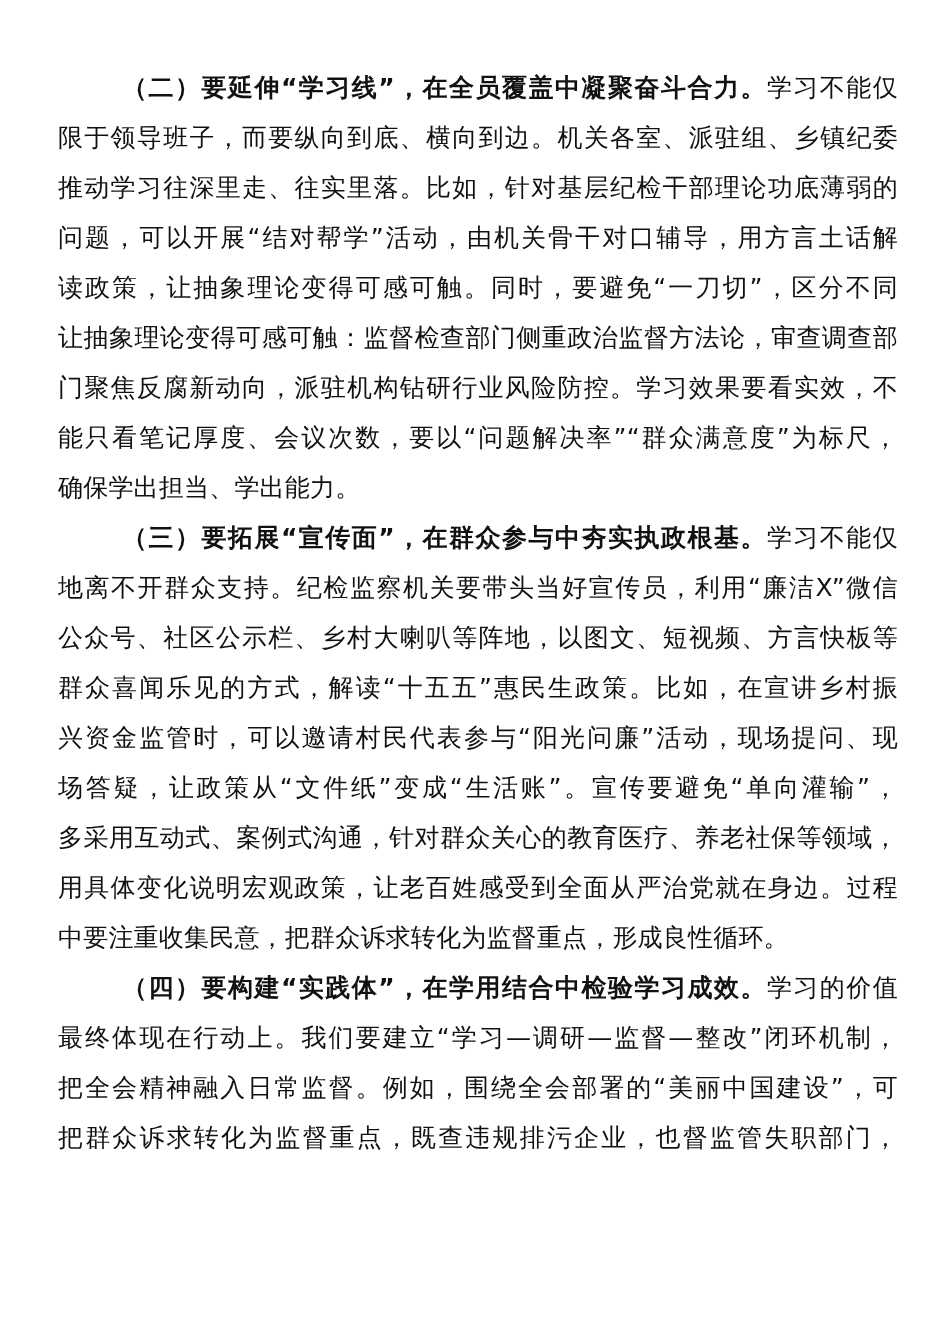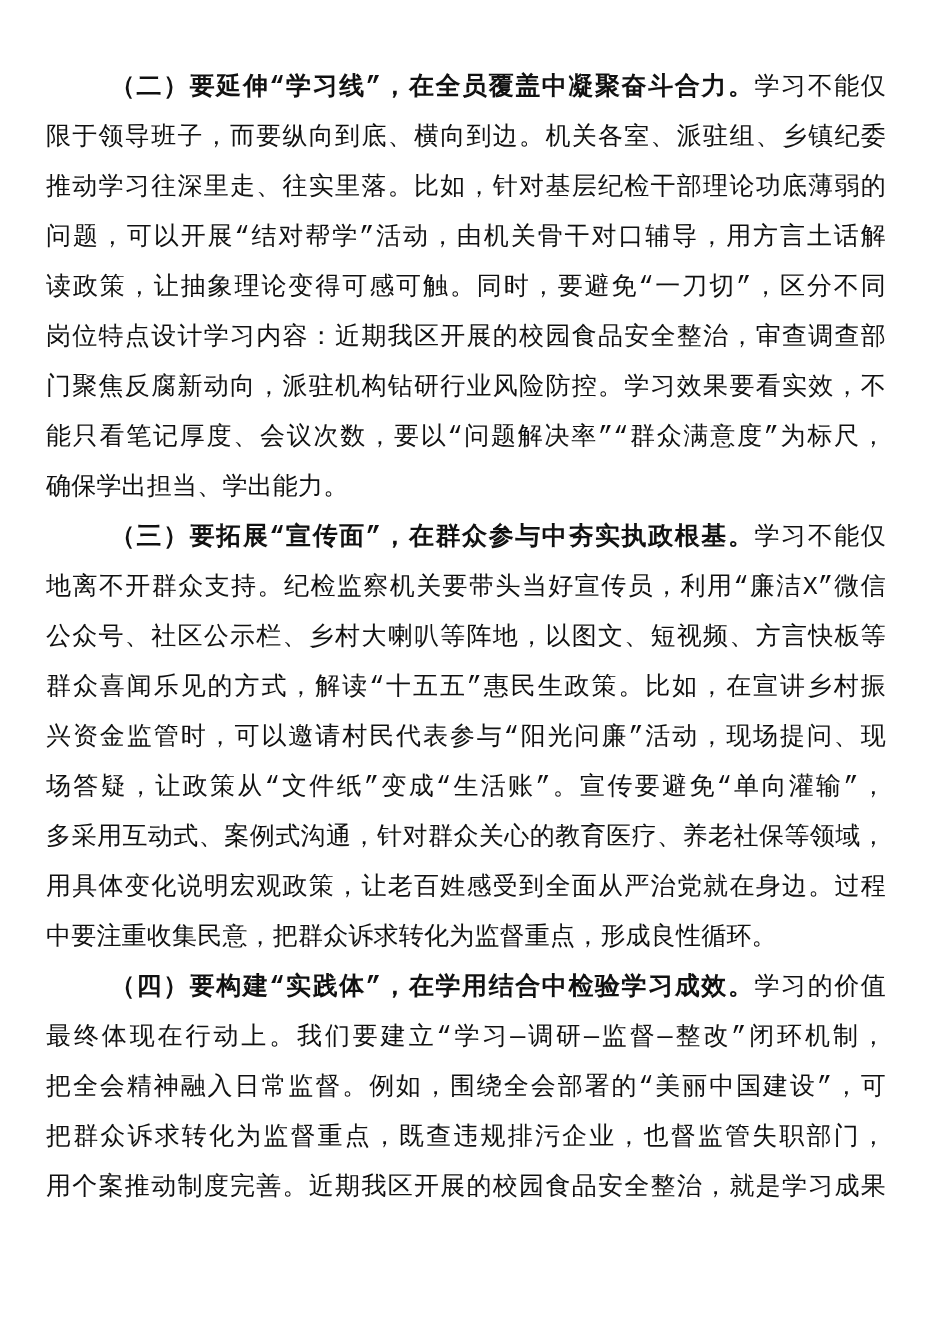--- a/index.html
+++ b/index.html
@@ -10,24 +10,23 @@
     body {
       width: 950px;
       height: 1344px;
       overflow: hidden;
       position: relative;
       font-family: "DejaVu Sans", "Liberation Sans", sans-serif;
       color: #111111;
     }
     .page {
       position: absolute;
-      left: 46px;
+      left: 58px;
       top: 63px;
       width: 840px;
-      font-family: Liberation Mono, monospace;
     }
     .line {
       height: 50px;
       line-height: 50px;
       font-size: 25px;
       white-space: nowrap;
       letter-spacing: 0.2px;
       display: flex;
       justify-content: space-between;
     }
@@ -65,21 +64,21 @@
     <div class="line justify">
         <span class="txt">推动学习往深里走、往实里落。比如，针对基层纪检干部理论功底薄弱的</span>
       </div>
     <div class="line justify">
         <span class="txt">问题，可以开展“结对帮学”活动，由机关骨干对口辅导，用方言土话解</span>
       </div>
     <div class="line justify">
         <span class="txt">读政策，让抽象理论变得可感可触。同时，要避免“一刀切”，区分不同</span>
       </div>
     <div class="line justify">
-        <span class="txt">岗位特点设计学习内容：近期我区开展的校园食品安全整治，审查调查部</span>
+        <span class="txt">让抽象理论变得可感可触：监督检查部门侧重政治监督方法论，审查调查部</span>
       </div>
     <div class="line justify">
         <span class="txt">门聚焦反腐新动向，派驻机构钻研行业风险防控。学习效果要看实效，不</span>
       </div>
     <div class="line justify">
         <span class="txt">能只看笔记厚度、会议次数，要以“问题解决率”“群众满意度”为标尺，</span>
       </div>
     <div class="line">
         <span class="txt">确保学出担当、学出能力。</span>
       </div>
@@ -121,18 +120,15 @@
     </div>
     <div class="line justify">
         <span class="txt">最终体现在行动上。我们要建立“学习—调研—监督—整改”闭环机制，</span>
       </div>
     <div class="line justify">
         <span class="txt">把全会精神融入日常监督。例如，围绕全会部署的“美丽中国建设”，可</span>
       </div>
     <div class="line justify">
         <span class="txt">把群众诉求转化为监督重点，既查违规排污企业，也督监管失职部门，</span>
       </div>
-    <div class="line justify">
-        <span class="txt">用个案推动制度完善。近期我区开展的校园食品安全整治，就是学习成果</span>
-      </div>
   </div>
 
 </div>
 
 </body></html>

